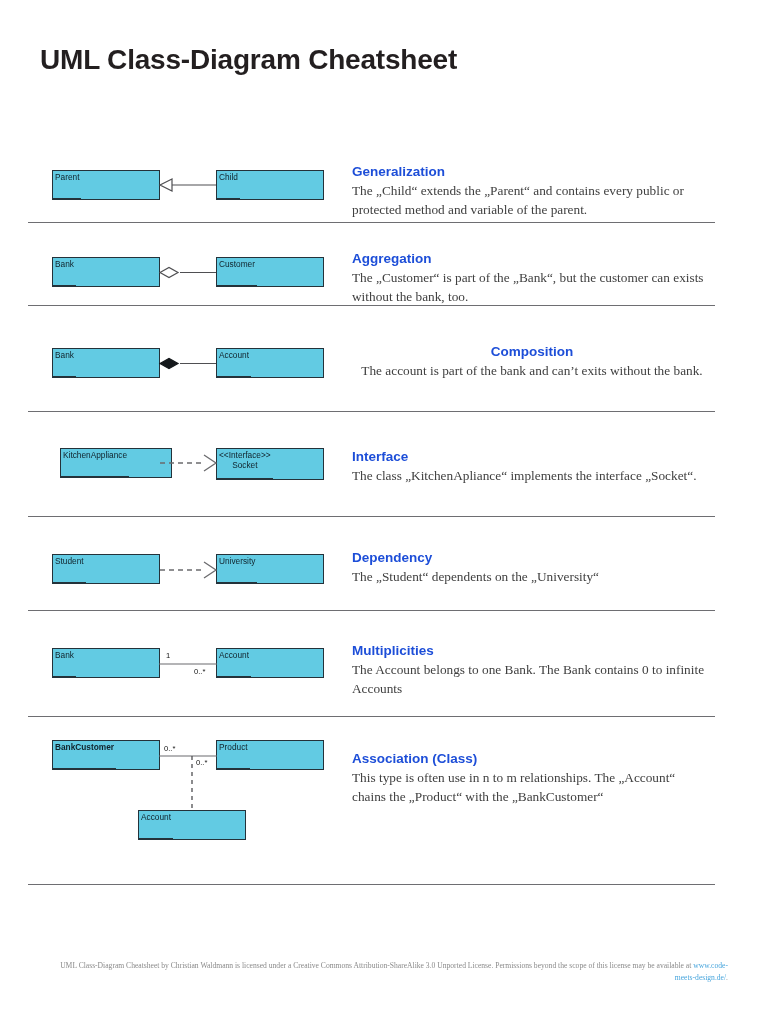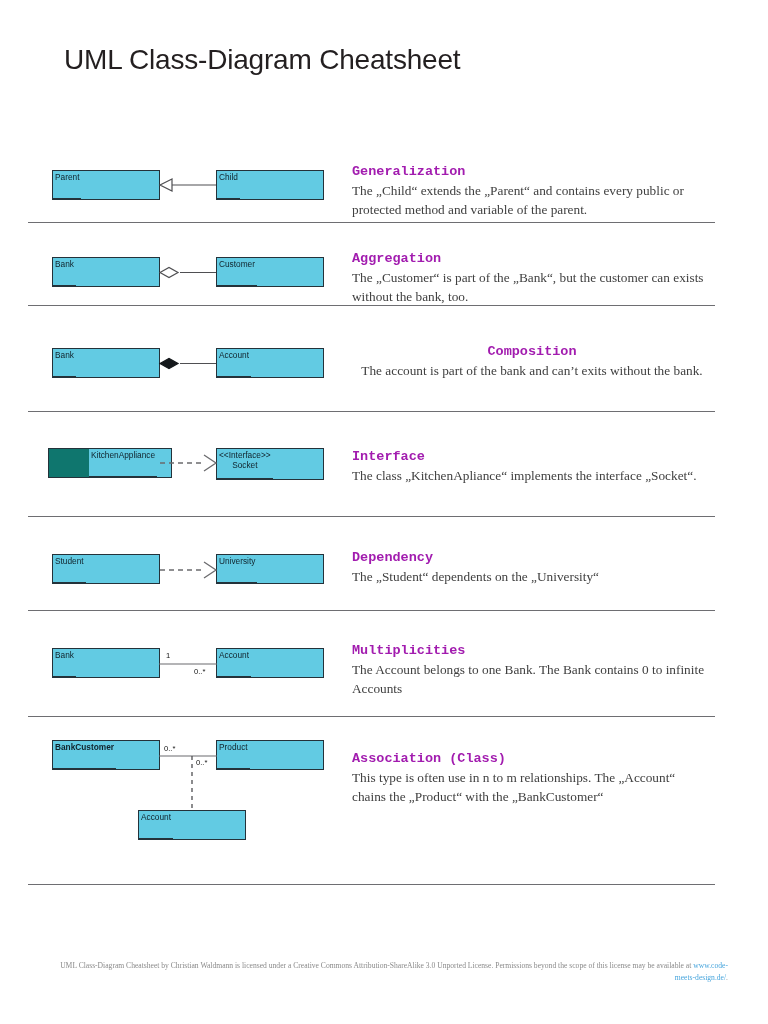--- a/index.html
+++ b/index.html
@@ -18,25 +18,24 @@
     inset: 0;
     background: #ffffff;
   }
 
   
   .title {
     position: absolute;
     left: 40px;
     top: 44px;
     font-family: "Liberation Sans", "DejaVu Sans", sans-serif;
-    font-weight: normal;
+    font-weight: bold;
     font-size: 28px;
     letter-spacing: -0.2px;
     color: #231f20;
-    margin-left: 24px;
   }
 
   
   .section {
     position: absolute;
     left: 0;
     width: 768px;
   }
   .rule {
     position: absolute;
@@ -47,26 +46,26 @@
   }
 
   
   .desc {
     position: absolute;
     left: 352px;
     width: 360px;
     color: #1a1a1a;
   }
   .desc-title {
-    font-family: Liberation Mono, monospace;
+    font-family: Liberation Sans, sans-serif;
     font-weight: bold;
     font-size: 13.5px;
     line-height: 18px;
     margin: 0 0 1px 0;
-    color: #a21caf;
+    color: #1d4ed8;
   }
   .desc-body {
     font-family: "Liberation Serif", "DejaVu Serif", serif;
     font-size: 13.3px;
     line-height: 18.5px;
     margin: 0;
     color: #404040;
   }
 
   
@@ -202,21 +201,21 @@
     </div>
     <div class="desc" style="top:343px;text-align:center;">
       <p class="desc-title">Composition</p>
       <p class="desc-body">The account is part of the bank and can’t exits without the bank.</p>
     </div>
     <div class="rule" style="top:411px;"></div>
   </div>
 
   <div class="section">
     <div class="diagram">
-      <div class="uml-box" style="left:48px; top:448px; width:124px; height:30px;padding-left:40px;">
+      <div class="uml-box" style="left:60px; top:448px; width:112px; height:30px;">
         <div class="uml-head">KitchenAppliance</div>
         <div class="uml-body"></div>
       </div>
       <div class="uml-box" style="left:216px; top:448px; width:108px; height:32px;">
         <div class="uml-head">&lt;&lt;Interface&gt;&gt;
 Socket</div>
         <div class="uml-body"></div>
       </div>
       <svg class="conn" style="left:158px; top:452px; width:62px; height:22px;" viewBox="0 0 62 22">
         <line x1="2" y1="11" x2="46" y2="11" stroke="#6b6b6e" stroke-width="1.3" stroke-dasharray="5,4"></line>

